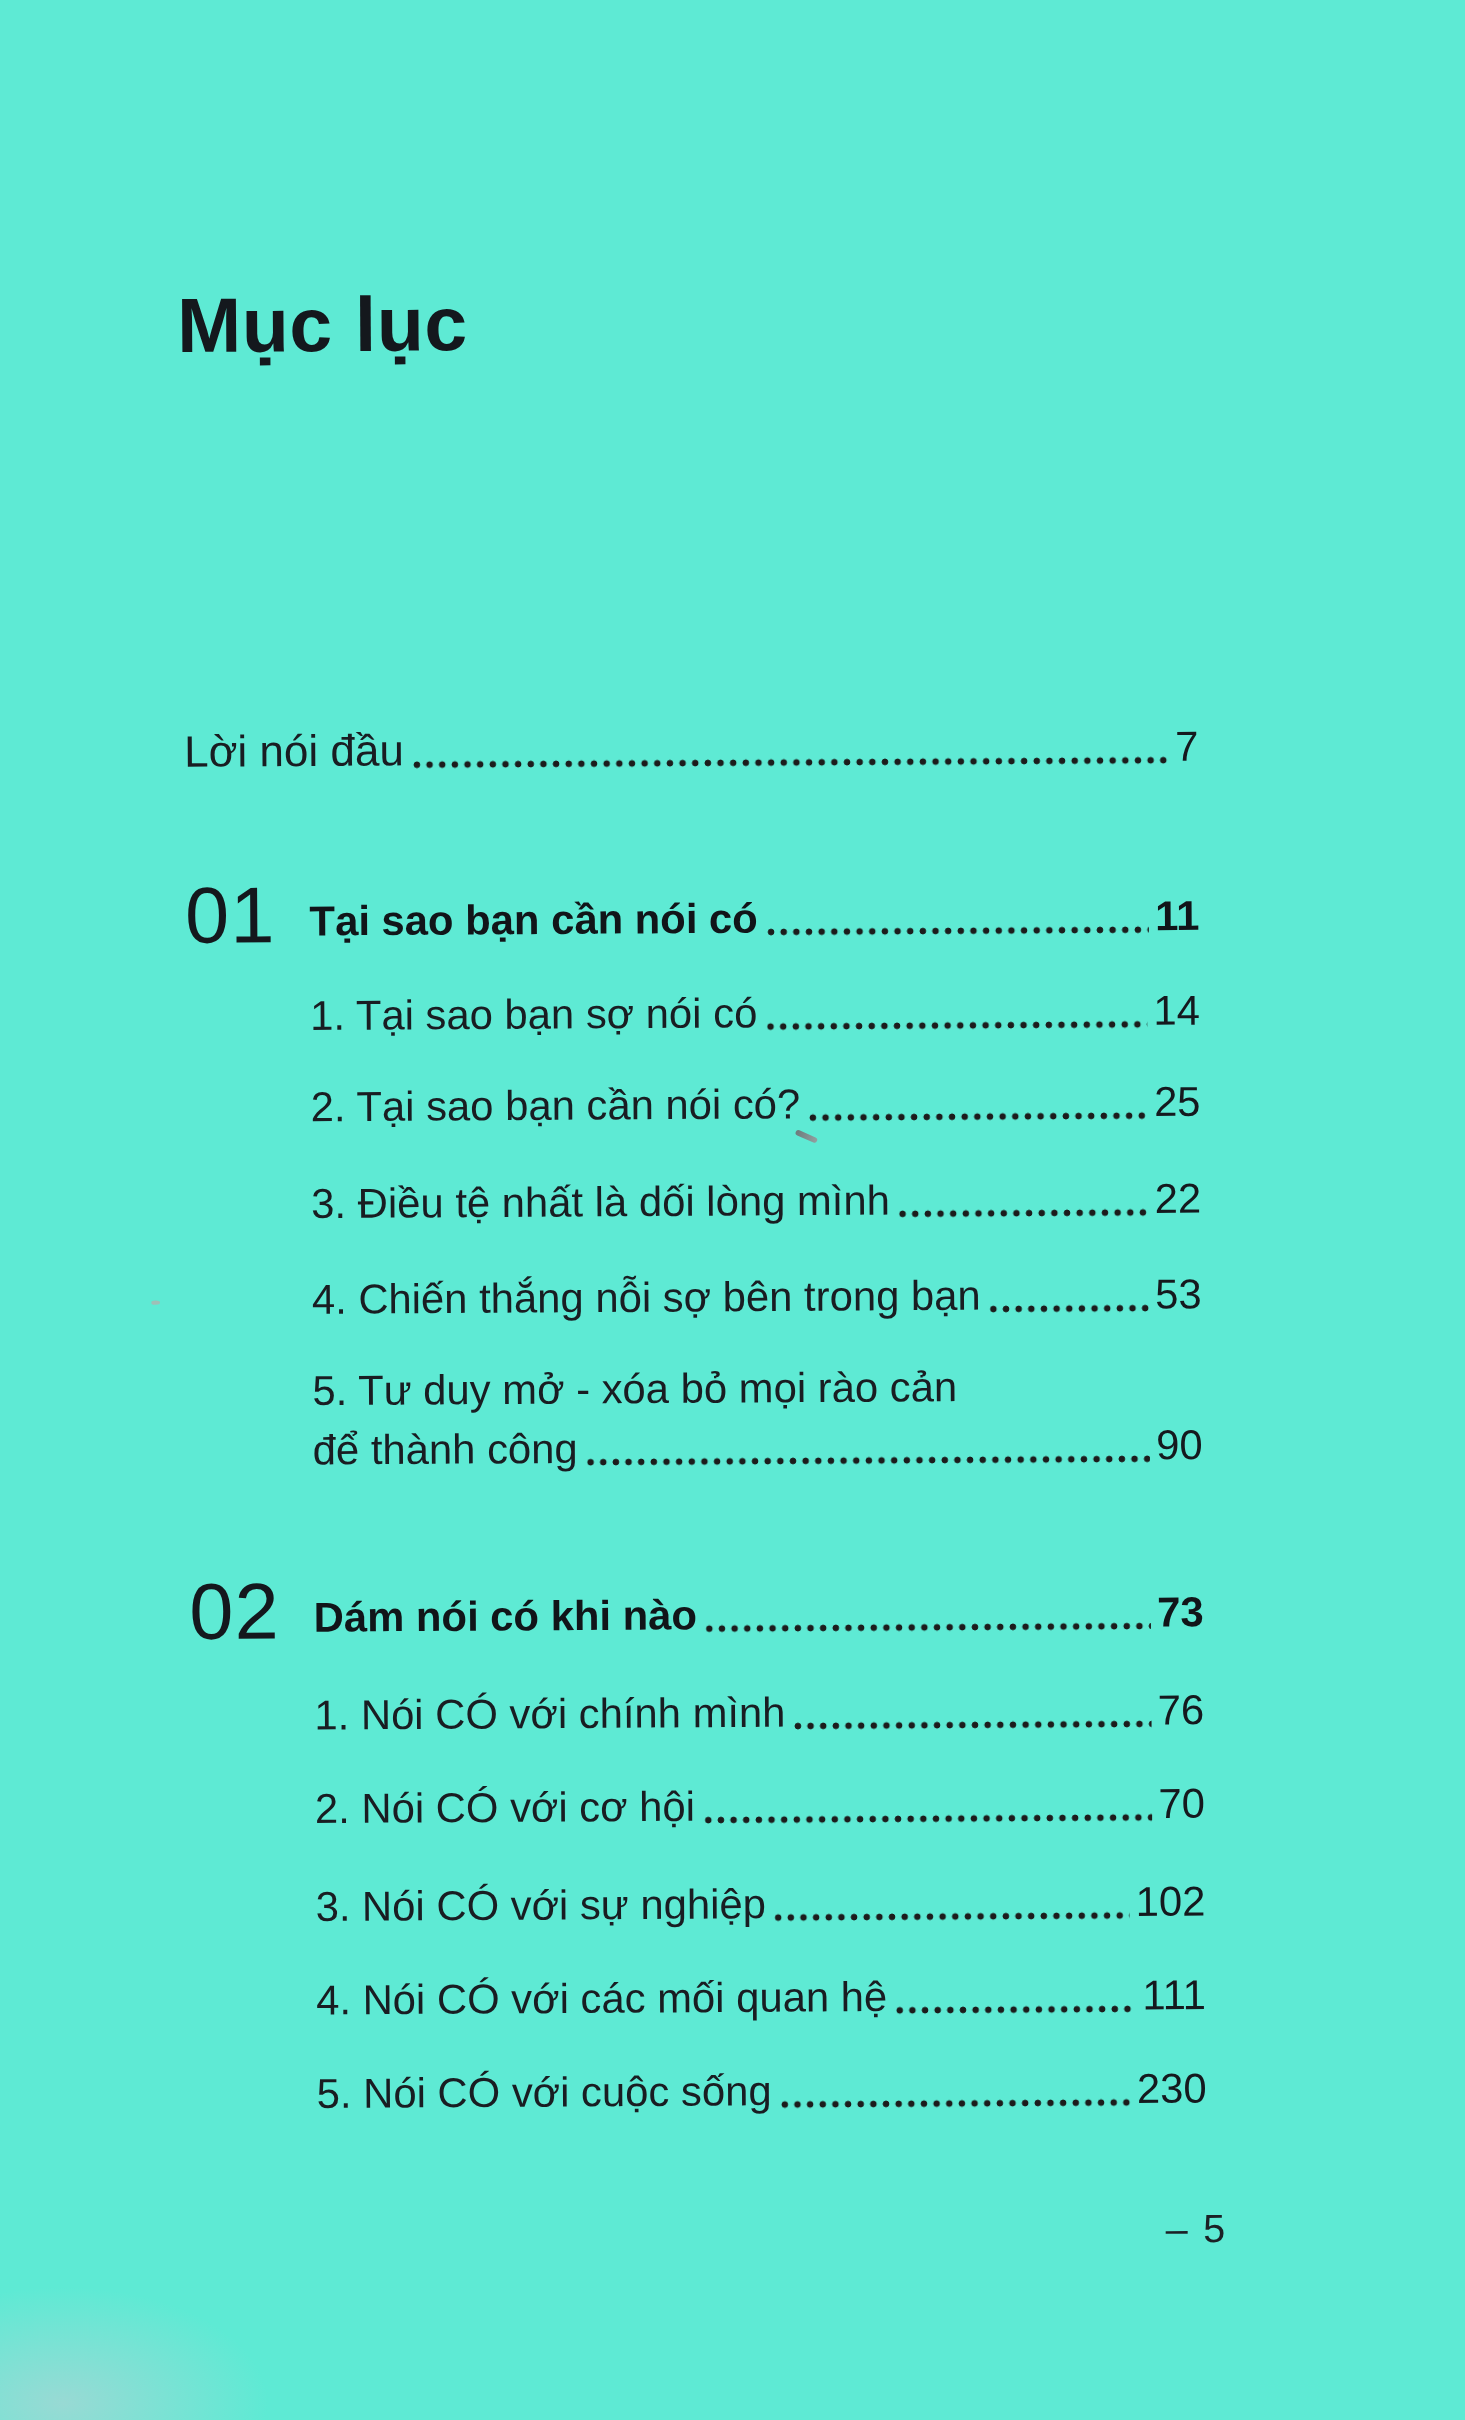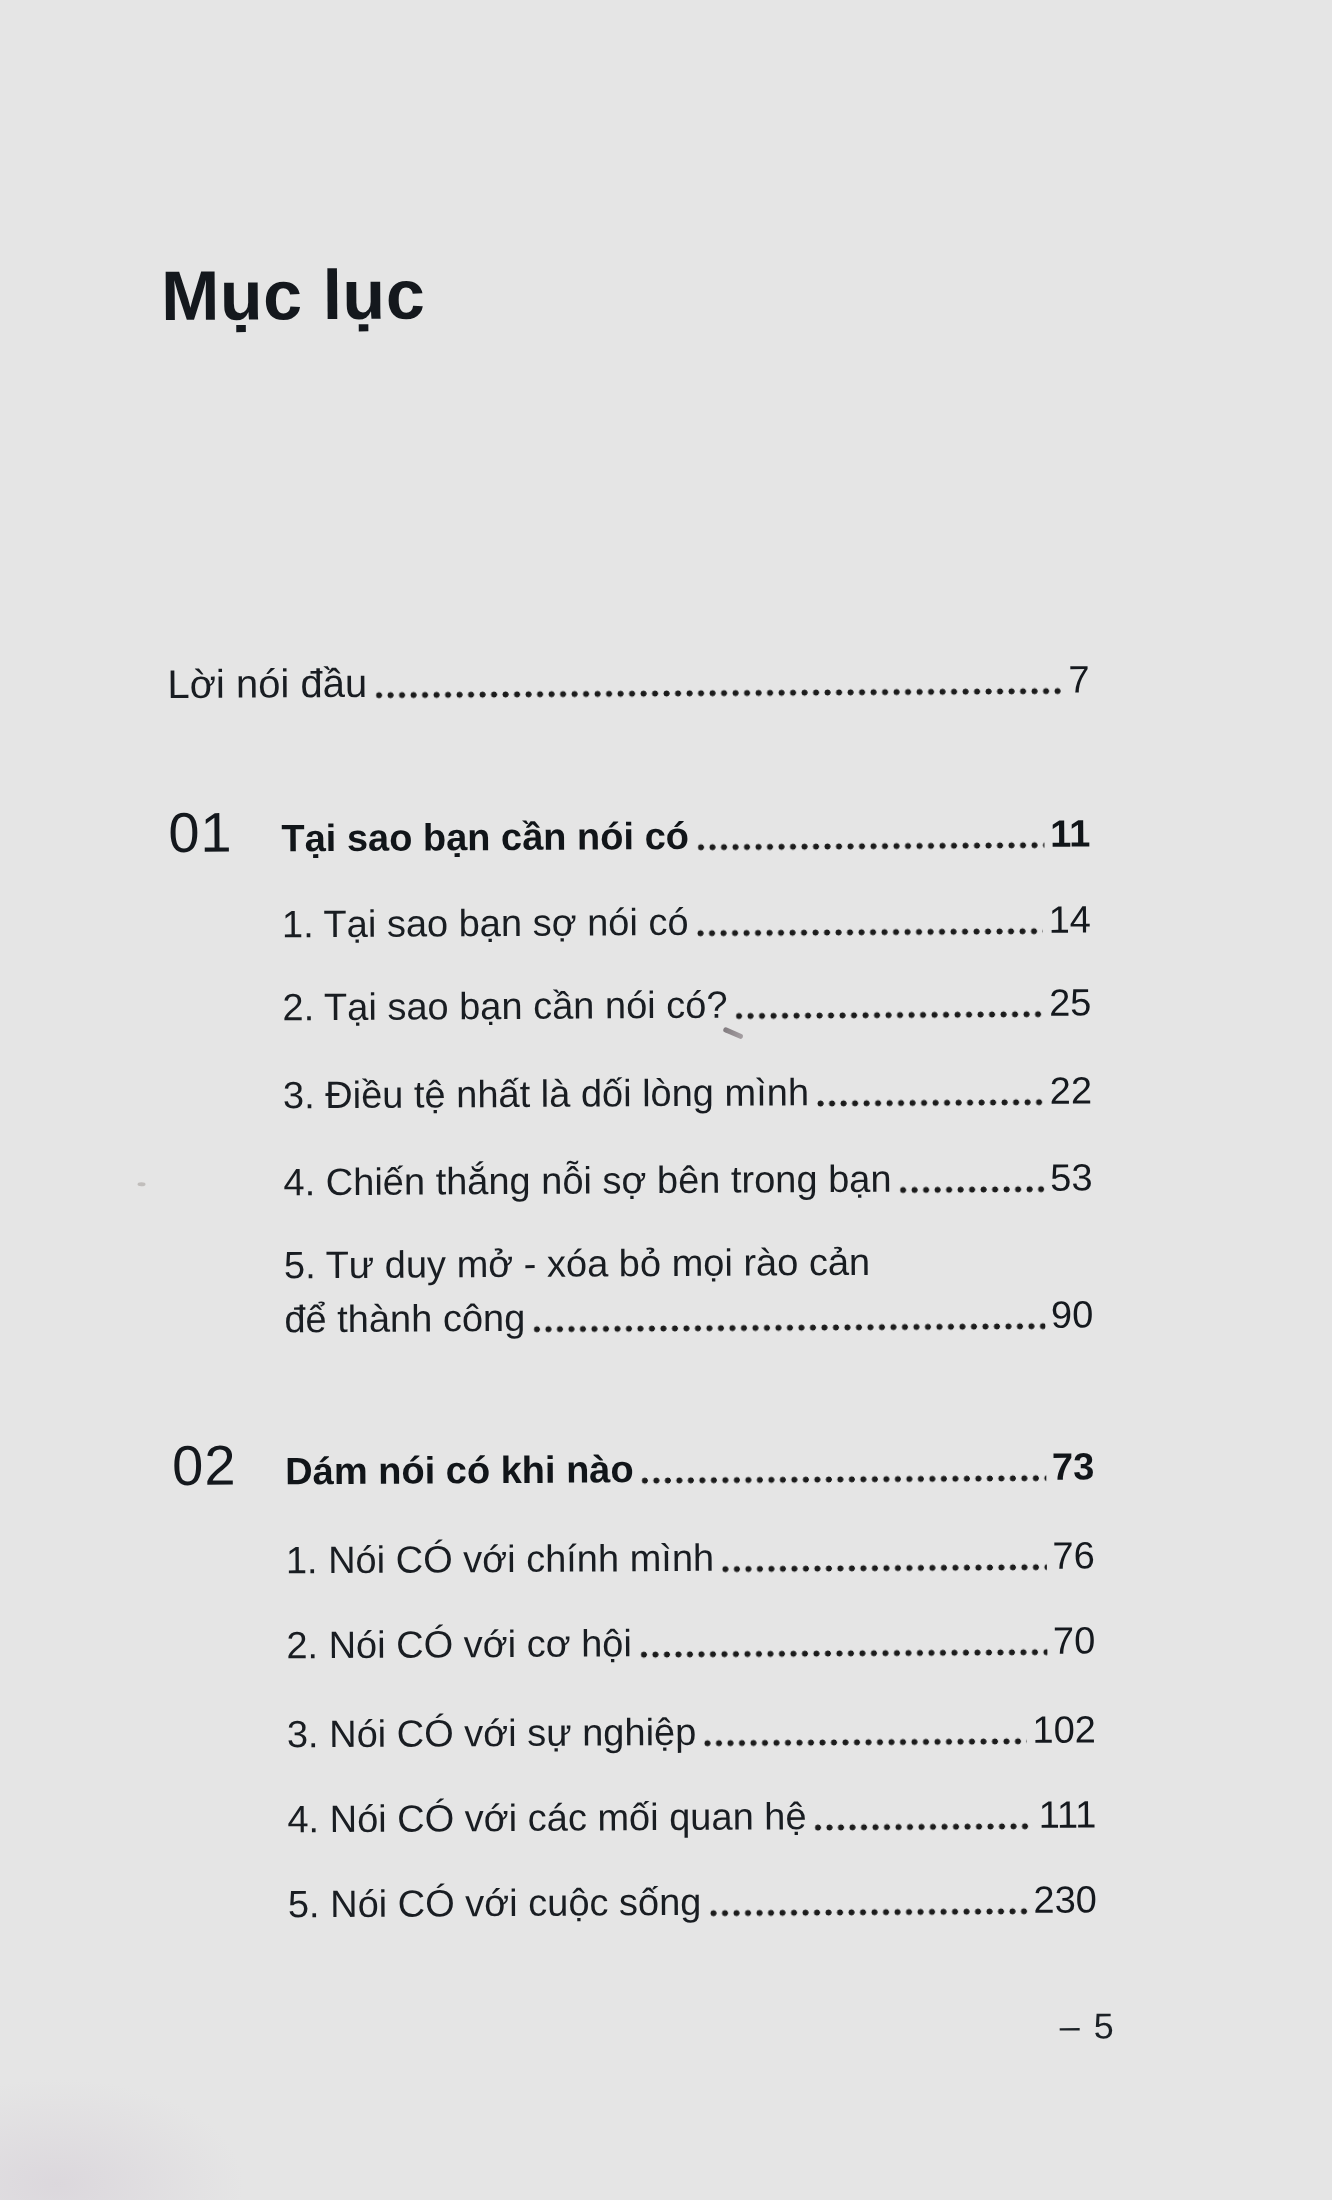--- a/index.html
+++ b/index.html
@@ -1,19 +1,19 @@
 <!DOCTYPE html>
 <html><head>
 <meta charset="utf-8">
 <style>
   html,body{margin:0;padding:0;background:#ffffff;}
   .page{
     position:relative;
     width:1332px;height:2200px;
-    background:#e5e5e5;
+    background:#5eead4;
     overflow:hidden;
     font-family:"Liberation Sans", sans-serif;
     color:#1a1e23;
   }
   .sheet{
     position:absolute;inset:0;
     transform:rotate(-0.35deg);
     transform-origin:50% 50%;
   }
   .book-title{
@@ -29,21 +29,21 @@
   }
   .row.item{left:283px;}
   .label{
     font-size:38px;line-height:48px;white-space:nowrap;color:#191d22;
   }
   .label.lg{font-size:40px;line-height:50px;}
   .pg{font-size:38px;line-height:48px;white-space:nowrap;color:#15191e;}
   .bold{font-weight:700;color:#111519;}
   .num{
     flex:none;width:113px;
-    font-size:56px;line-height:72px;font-weight:400;
+    font-size:72px;line-height:72px;font-weight:400;
     letter-spacing:1px;color:#14181d;
     margin-bottom:-6px;
   }
   .leader{
     flex:1;height:7px;
     margin:0 6px 9px 8px;
     background-image:radial-gradient(circle at 3.5px 3.5px,#1c1c1c 2.7px,rgba(0,0,0,0) 3.3px);
     background-size:11.5px 7px;
     background-repeat:repeat-x;
     background-position:left center;

